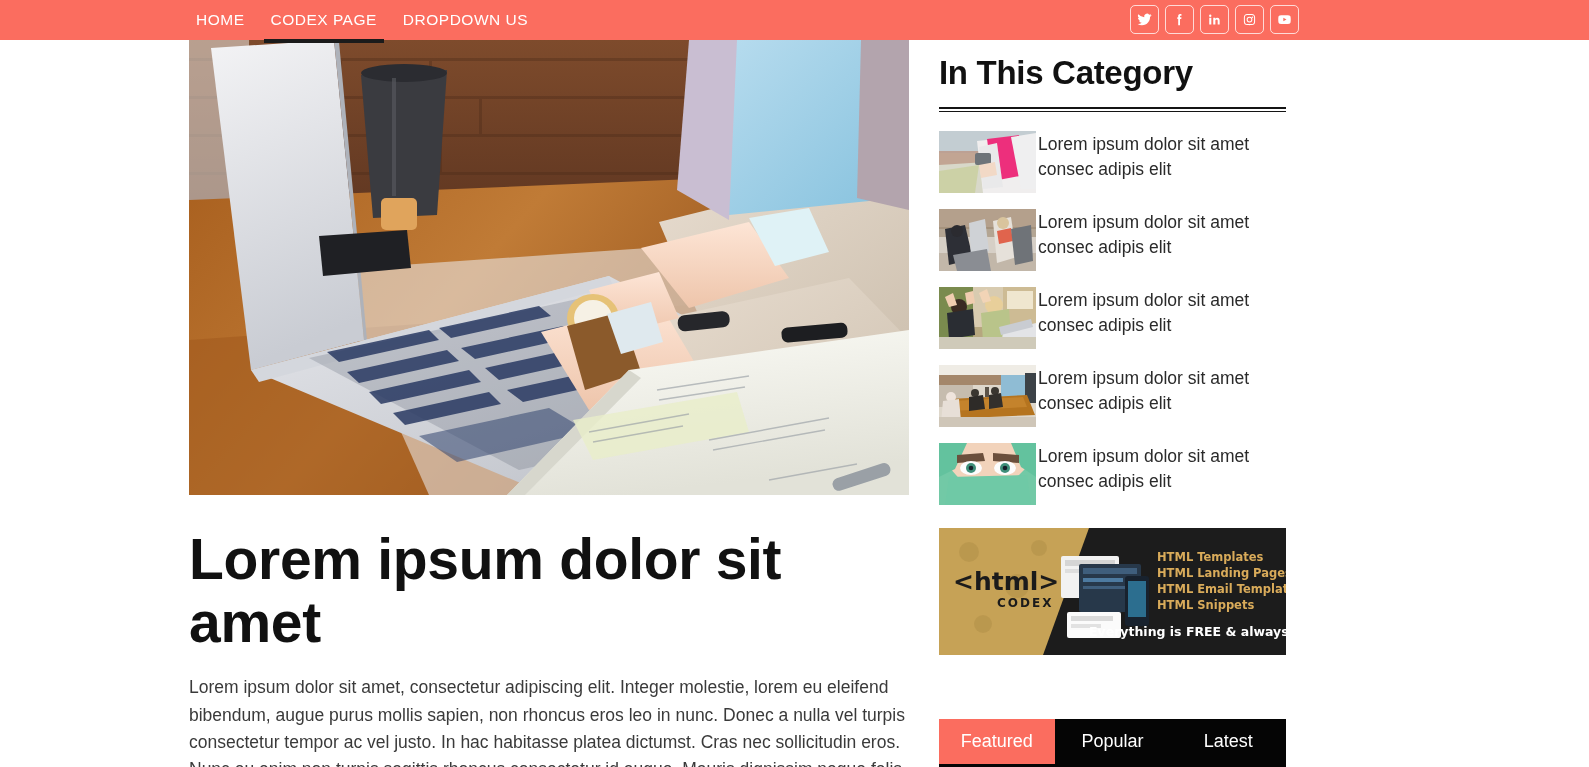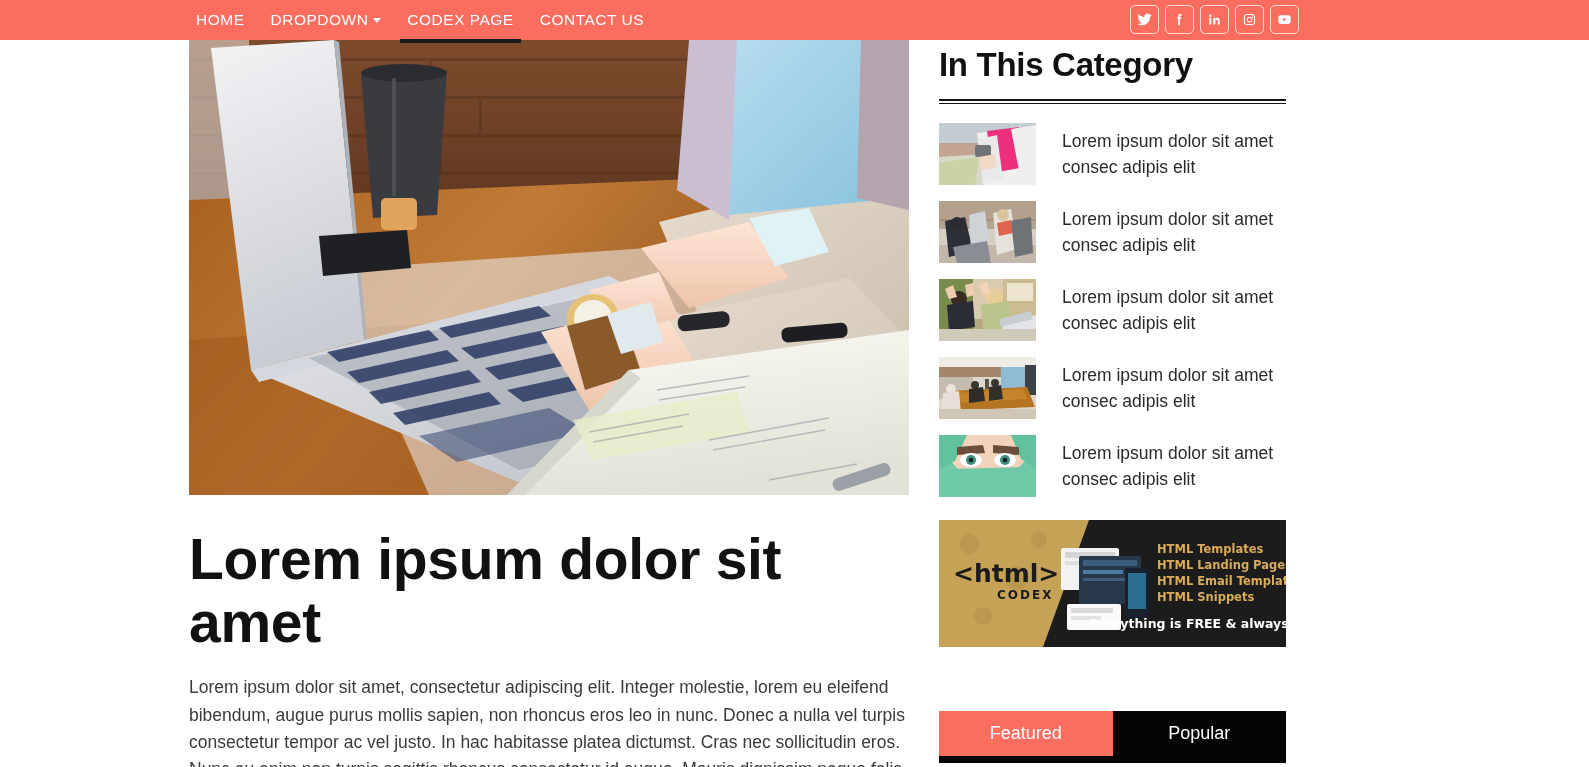--- a/index.html
+++ b/index.html
@@ -137,35 +137,35 @@
     left: 939px;
     top: 0;
     width: 347px;
   }
 
   .sb-heading {
     font-size: 33px;
     font-weight: 700;
     color: #111111;
     letter-spacing: -0.3px;
-    padding-top: 8px;
+    padding-top: 16px;
     line-height: 1.0;
   }
   .sb-rule {
     margin-top: 18px;
     height: 5px;
     border-top: 2px solid #141414;
     border-bottom: 1px solid #141414;
   }
 
   .cat-list { margin-top: 19px; }
   .cat-item {
     display: flex;
-    align-items: center;
-    gap: 26px;
+    align-items: flex-start;
+    gap: 2px;
     margin-bottom: 16px;
     cursor: pointer;
   }
   .cat-thumb {
     width: 97px;
     height: 62px;
     flex: 0 0 97px;
     overflow: hidden;
     background: #cccccc;
   }
@@ -214,28 +214,25 @@
 </head>
 <body>
 
 <div class="navbar">
   <div class="nav-inner">
 
     <div class="nav-links">
       <a class="nav-link" href="#">
         <span>HOME</span>
       </a>
-      <a class="nav-link" href="#">
-        <span>DROPDOWN</span><span class="caret"></span>
-      </a>
       <a class="nav-link active" href="#">
         <span>CODEX PAGE</span>
       </a>
       <a class="nav-link" href="#">
-        <span>CONTACT US</span>
+        <span>DROPDOWN US</span>
       </a>
     </div>
 
     <div class="nav-social">
       <a class="soc" href="#">
         <span>
           <svg viewBox="0 0 24 24">
               <path d="M23 4.9c-.8.4-1.7.6-2.6.8 1-.6 1.7-1.5 2-2.6-.9.5-1.9.9-2.9 1.1a4.6 4.6 0 0 0-7.9 4.2A13 13 0 0 1 2.2 3.6a4.6 4.6 0 0 0 1.4 6.1c-.7 0-1.4-.2-2-.5 0 2.2 1.5 4 3.6 4.5-.6.2-1.3.2-2 .1a4.6 4.6 0 0 0 4.3 3.2A9.2 9.2 0 0 1 1 19a13 13 0 0 0 7 2c8.4 0 13-7 12.8-13.2.9-.6 1.6-1.4 2.2-2.3z"></path>
             </svg>
         </span>
@@ -562,16 +559,19 @@
       </svg>
     </div>
 
     <div class="tabs">
       <div class="tab active">
         <span>Featured</span>
       </div>
       <div class="tab">
         <span>Popular</span>
       </div>
+      <div class="tab">
+        <span>Latest</span>
+      </div>
     </div>
 
   </div>
 </div>
 
 </body></html>

